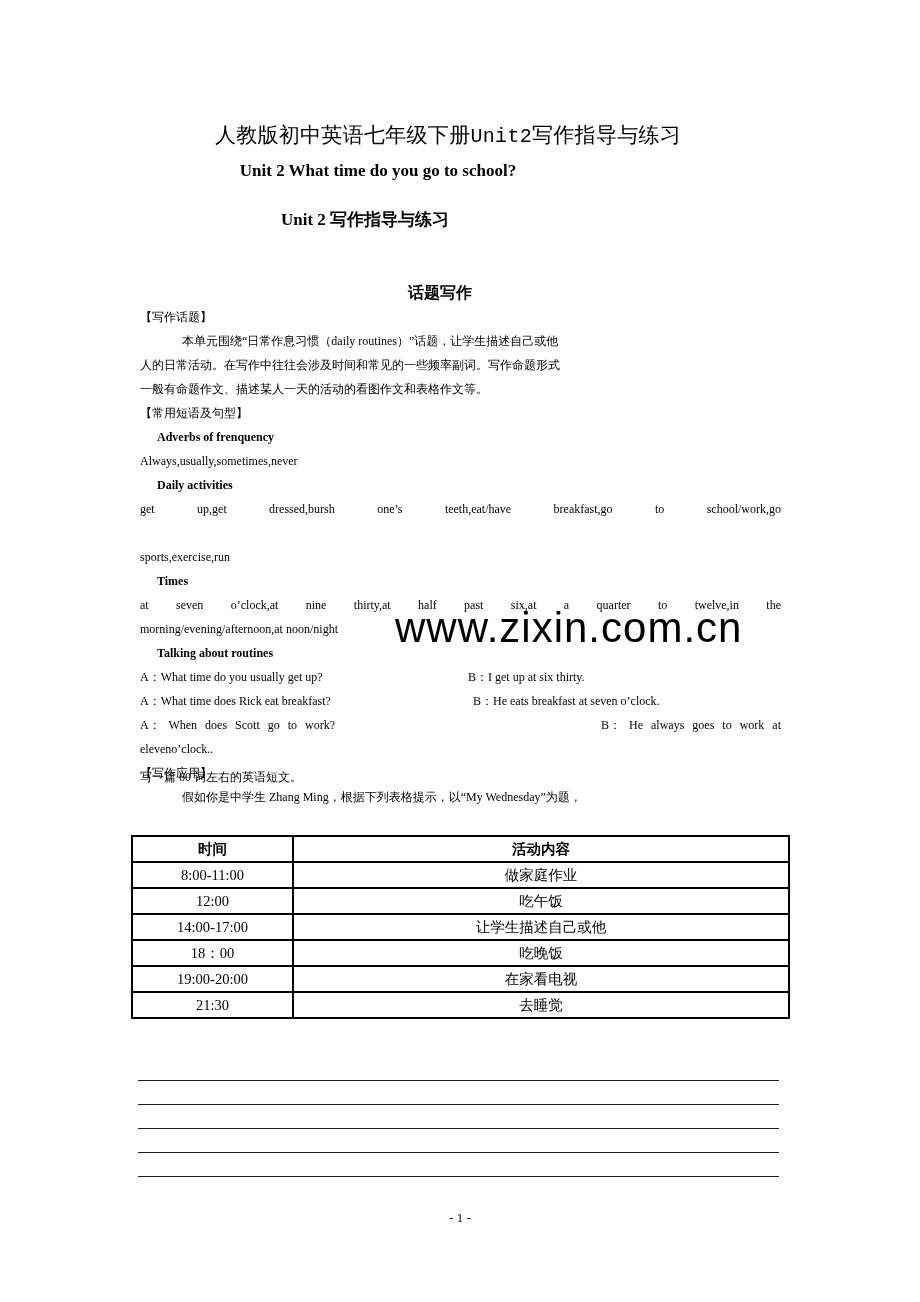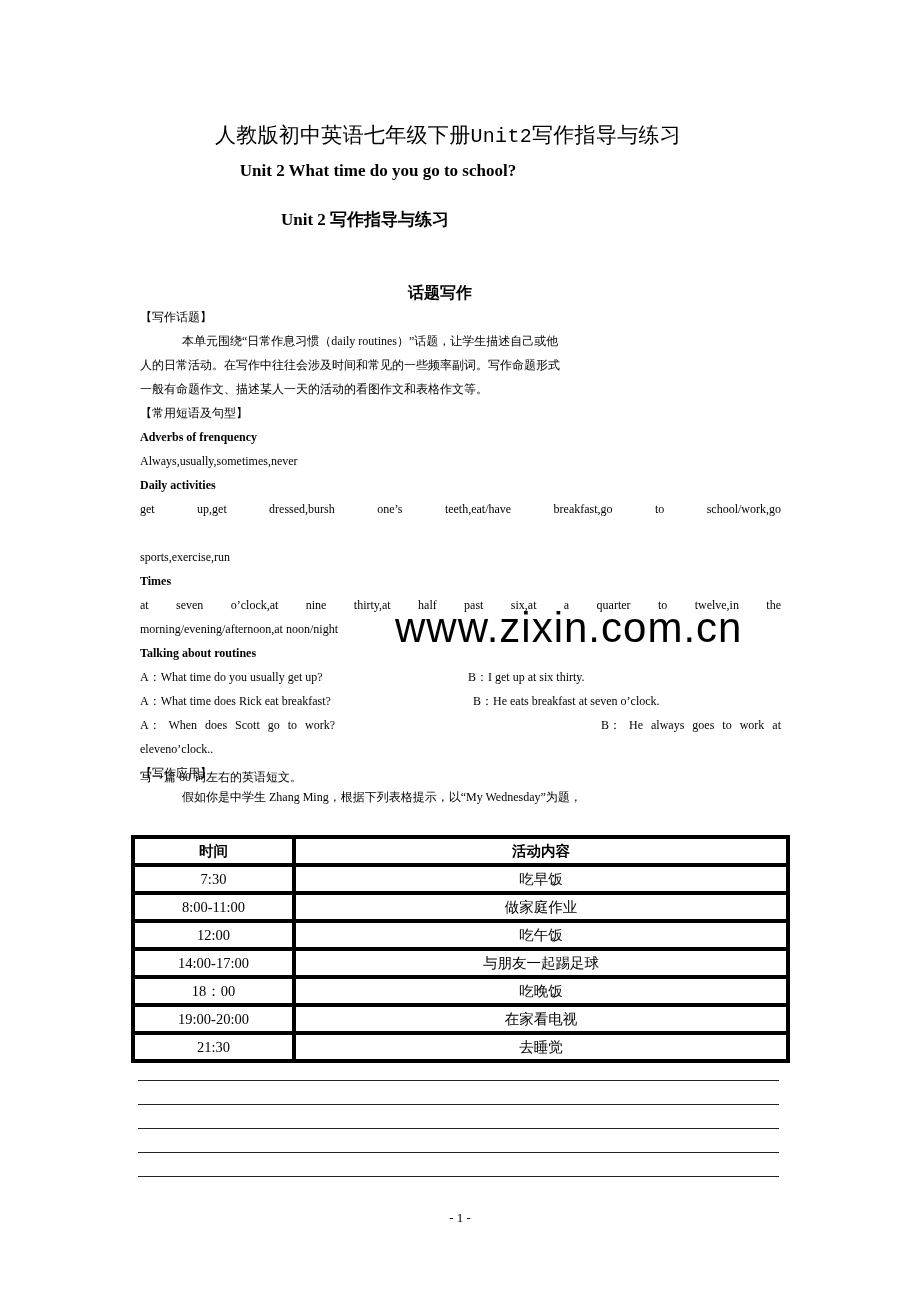--- a/index.html
+++ b/index.html
@@ -6,29 +6,29 @@
   body { width:920px; height:1302px; position:relative; overflow:hidden;
          font-family:"Liberation Serif","DejaVu Serif",serif; color:#000; }
   .page { position:absolute; left:0; top:0; width:920px; height:1302px; }
   .abs { position:absolute; }
   .title { left:0; width:896px; top:121px; text-align:center; font-size:21px; letter-spacing:0.3px; }
   .title .mono { font-family:"Liberation Mono","DejaVu Sans Mono",monospace; font-size:20px; }
   .subtitle { left:0; width:756px; top:161px; text-align:center; font-size:17px; font-weight:bold; }
   .subtitle2 { left:0; width:730px; top:208px; text-align:center; font-size:17px; font-weight:bold; }
   .section-title { left:0; width:880px; top:283px; text-align:center; font-size:16px; font-weight:bold; }
   .line { left:140px; width:641px; font-size:12px; line-height:24px; white-space:nowrap; }
-  .bold { font-weight:bold; }
+  .bold { font-weight:bold;margin-left:17px; }
   .justify { text-align:justify; text-align-last:justify; white-space:normal; }
   .indent { text-indent:42px; }
   .watermark { left:395px; top:604px; font-family:"Liberation Sans","DejaVu Sans",sans-serif;
                font-size:42px; color:#000000; letter-spacing:1px; z-index:0; }
   .content { z-index:1; }
   table.sched { position:absolute; left:131px; top:835px; width:659px; border-collapse:collapse;
                 font-size:14.5px; z-index:1; }
-  table.sched td, table.sched th { border:4px solid #000000; height:24px; padding:0; text-align:center;
+  table.sched td, table.sched th { border:2px solid #000000; height:24px; padding:0; text-align:center;
                 font-weight:normal;margin-top:32px; }
   table.sched th { font-weight:bold; }
   table.sched col.c1 { width:161px; }
   .write-line { left:138px; width:641px; height:0; border-top:1.5px solid #222; }
   .page-num { left:0; width:920px; top:1210px; text-align:center; font-size:13px; }
 </style>
 </head>
 <body>
 
 <div class="page">
@@ -83,34 +83,30 @@
         <col>
       </colgroup>
     <thead>
       <tr>
         <th>时间</th>
         <th>活动内容</th>
       </tr>
     </thead>
     <tbody>
       <tr>
-          <td>7:30</td>
-          <td>吃早饭</td>
-        </tr>
-      <tr>
           <td>8:00-11:00</td>
           <td>做家庭作业</td>
         </tr>
       <tr>
           <td>12:00</td>
           <td>吃午饭</td>
         </tr>
       <tr>
           <td>14:00-17:00</td>
-          <td>与朋友一起踢足球</td>
+          <td>让学生描述自己或他</td>
         </tr>
       <tr>
           <td>18：00</td>
           <td>吃晚饭</td>
         </tr>
       <tr>
           <td>19:00-20:00</td>
           <td>在家看电视</td>
         </tr>
       <tr>

